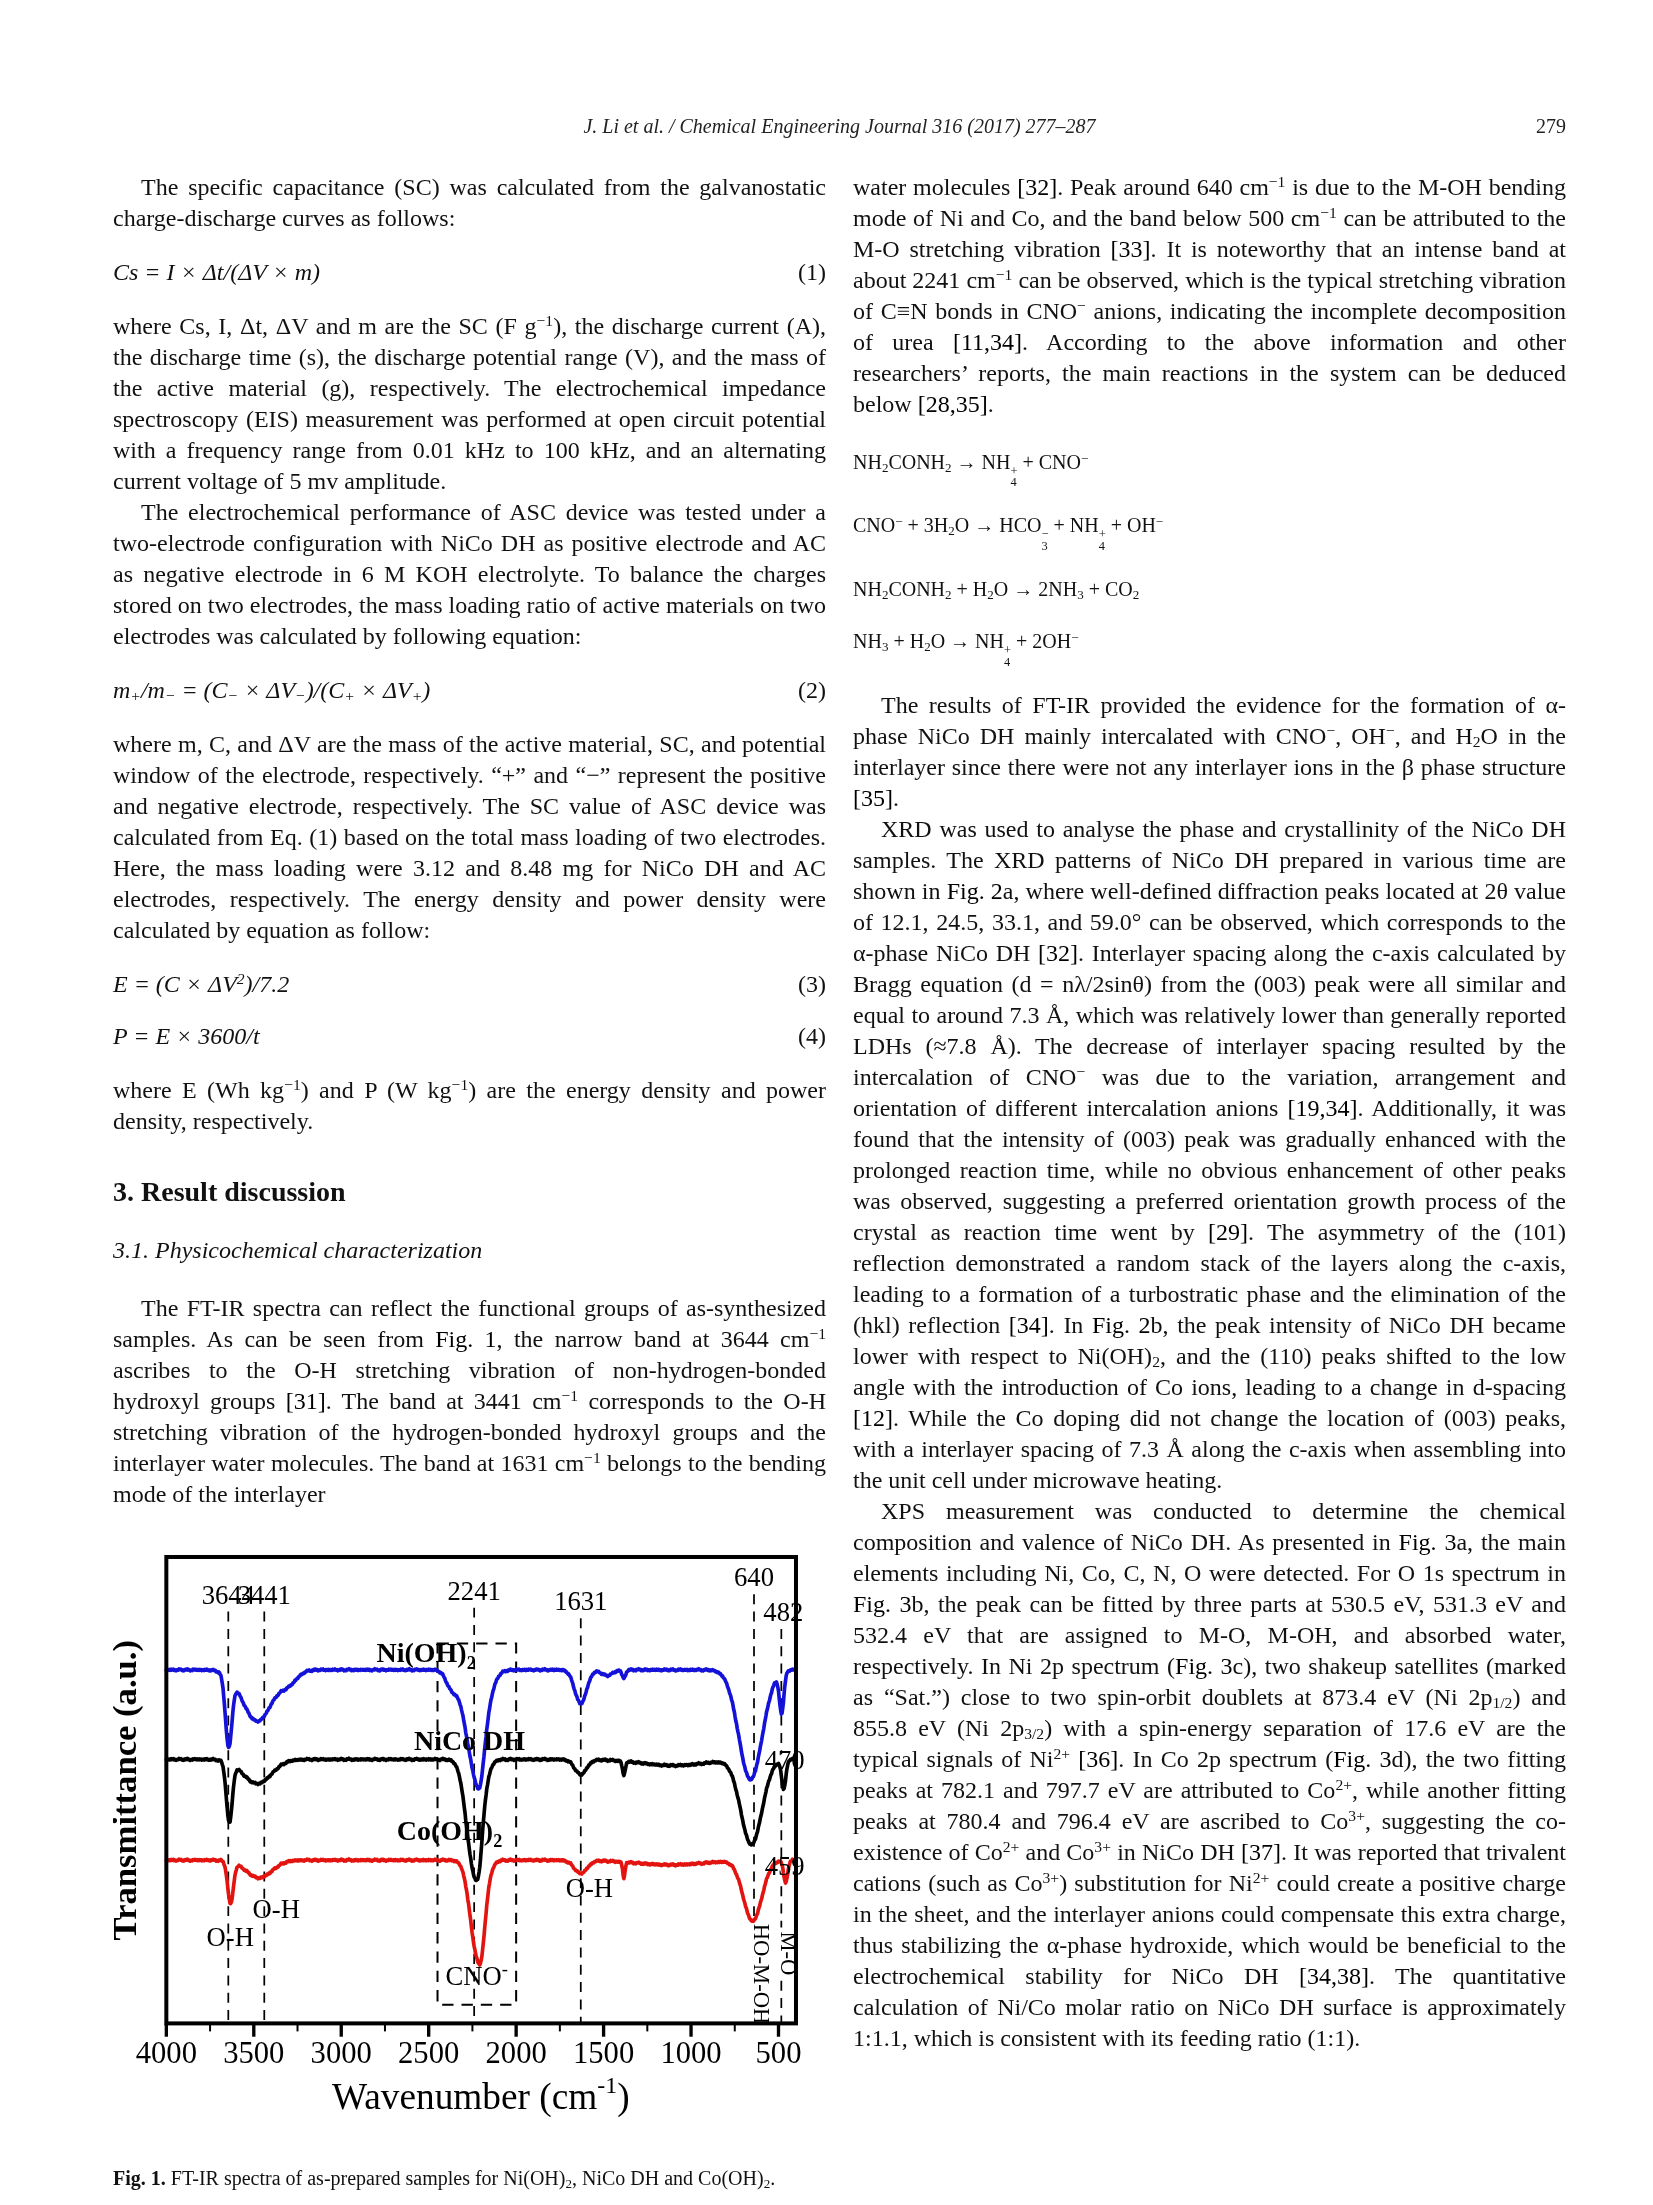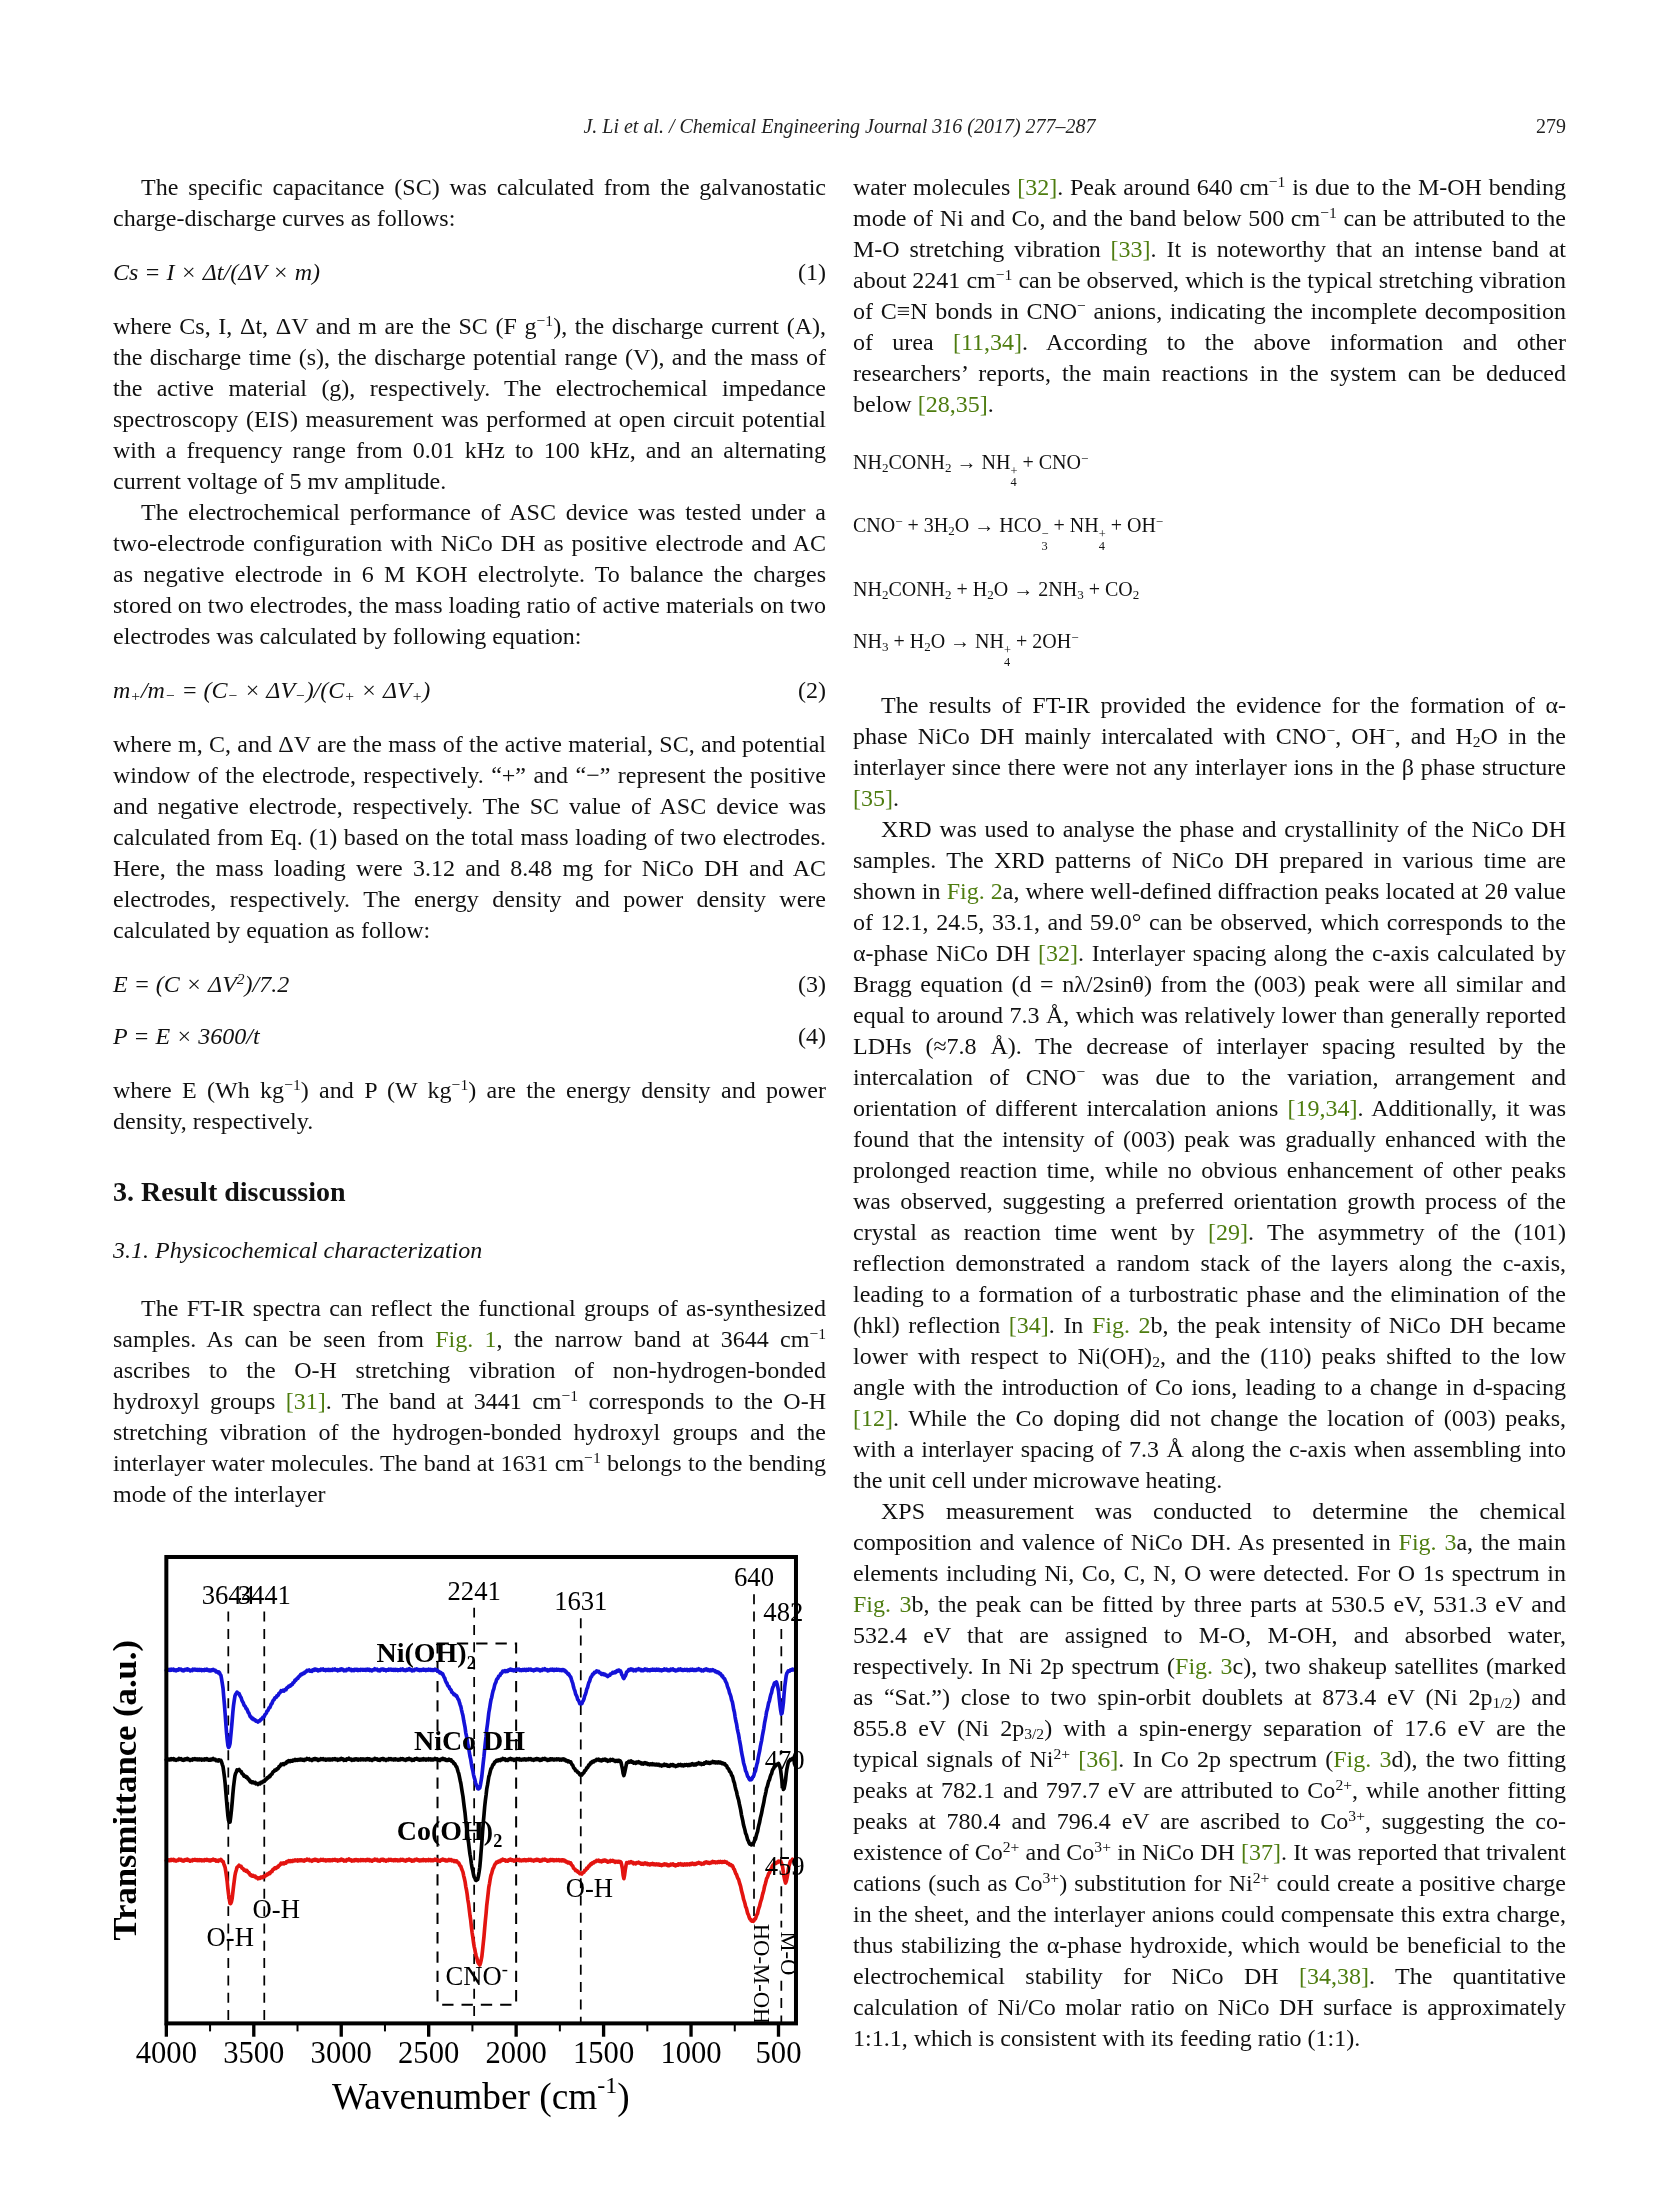--- a/index.html
+++ b/index.html
@@ -39,21 +39,21 @@
   .chem:first-of-type{margin-top:27px;}
   h1.sect{
     font-size:28px;margin:39px 0 29px 0;font-weight:bold;
   }
   h2.subsect{
     font-size:24px;margin:27px 0 29px 0;font-weight:normal;font-style:italic;
   }
   sub,sup{font-size:0.65em;line-height:0;}
   sup{vertical-align:0.5em;}
   sub{vertical-align:-0.22em;}
-  .cite{color:#4d7c0f;}
+  .cite{color:#000000;}
   .bold{font-weight:bold;}
   .ss{
     display:inline-flex;flex-direction:column;align-items:flex-start;
     font-size:0.62em;line-height:0.95;vertical-align:-0.45em;
   }
   .figure-block{margin-top:27px;}
   .caption{
     margin:35px 0 0 0;font-size:20px;line-height:27px;text-align:left;
   }
   #ftir svg{display:block;width:713px;height:593px;}
@@ -160,20 +160,21 @@
               <text x="535" y="320" font-size="42" text-anchor="middle" fill="#000" class="svgtext" font-weight="bold">NiCo DH</text>
               <text x="505" y="455" font-size="42" text-anchor="middle" fill="#000" class="svgtext" font-weight="bold">Co(OH)<tspan dy="10" font-size="27.3">2</tspan></text>
               <text x="176" y="614" font-size="40" text-anchor="middle" fill="#000" class="svgtext">O-H</text>
               <text x="245" y="572" font-size="40" text-anchor="middle" fill="#000" class="svgtext">O-H</text>
               <text x="546" y="672" font-size="40" text-anchor="middle" fill="#000" class="svgtext">CNO<tspan dy="-14" font-size="28">-</tspan></text>
               <text x="715" y="540" font-size="40" text-anchor="middle" fill="#000" class="svgtext">O-H</text>
               <text x="1003" y="625" font-size="34" text-anchor="middle" fill="#000" class="svgtext" transform="rotate(90 1003 625)">M-O</text>
               <text x="962" y="656" font-size="34" text-anchor="middle" fill="#000" class="svgtext" transform="rotate(90 962 656)">HO-M-OH</text>
             </svg>
           </div>
+        <p class="caption"><span class="bold">Fig. 1.</span> FT-IR spectra of as-prepared samples for Ni(OH)<sub>2</sub>, NiCo DH and Co(OH)<sub>2</sub>.</p>
       </div>
     </div>
 
     <div class="col">
       <p class="par">water molecules <span class="cite">[32]</span>. Peak around 640 cm<sup>−1</sup> is due to the M-OH bending mode of Ni and Co, and the band below 500 cm<sup>−1</sup> can be attributed to the M-O stretching vibration <span class="cite">[33]</span>. It is noteworthy that an intense band at about 2241 cm<sup>−1</sup> can be observed, which is the typical stretching vibration of C≡N bonds in CNO<sup>−</sup> anions, indicating the incomplete decomposition of urea <span class="cite">[11,34]</span>. According to the above information and other researchers’ reports, the main reactions in the system can be deduced below <span class="cite">[28,35]</span>.</p>
 
       <div class="chem">NH<sub>2</sub>CONH<sub>2</sub> → NH<span class="ss">
             <span>+</span>
             <span>4</span>
           </span> + CNO<sup>−</sup></div>

